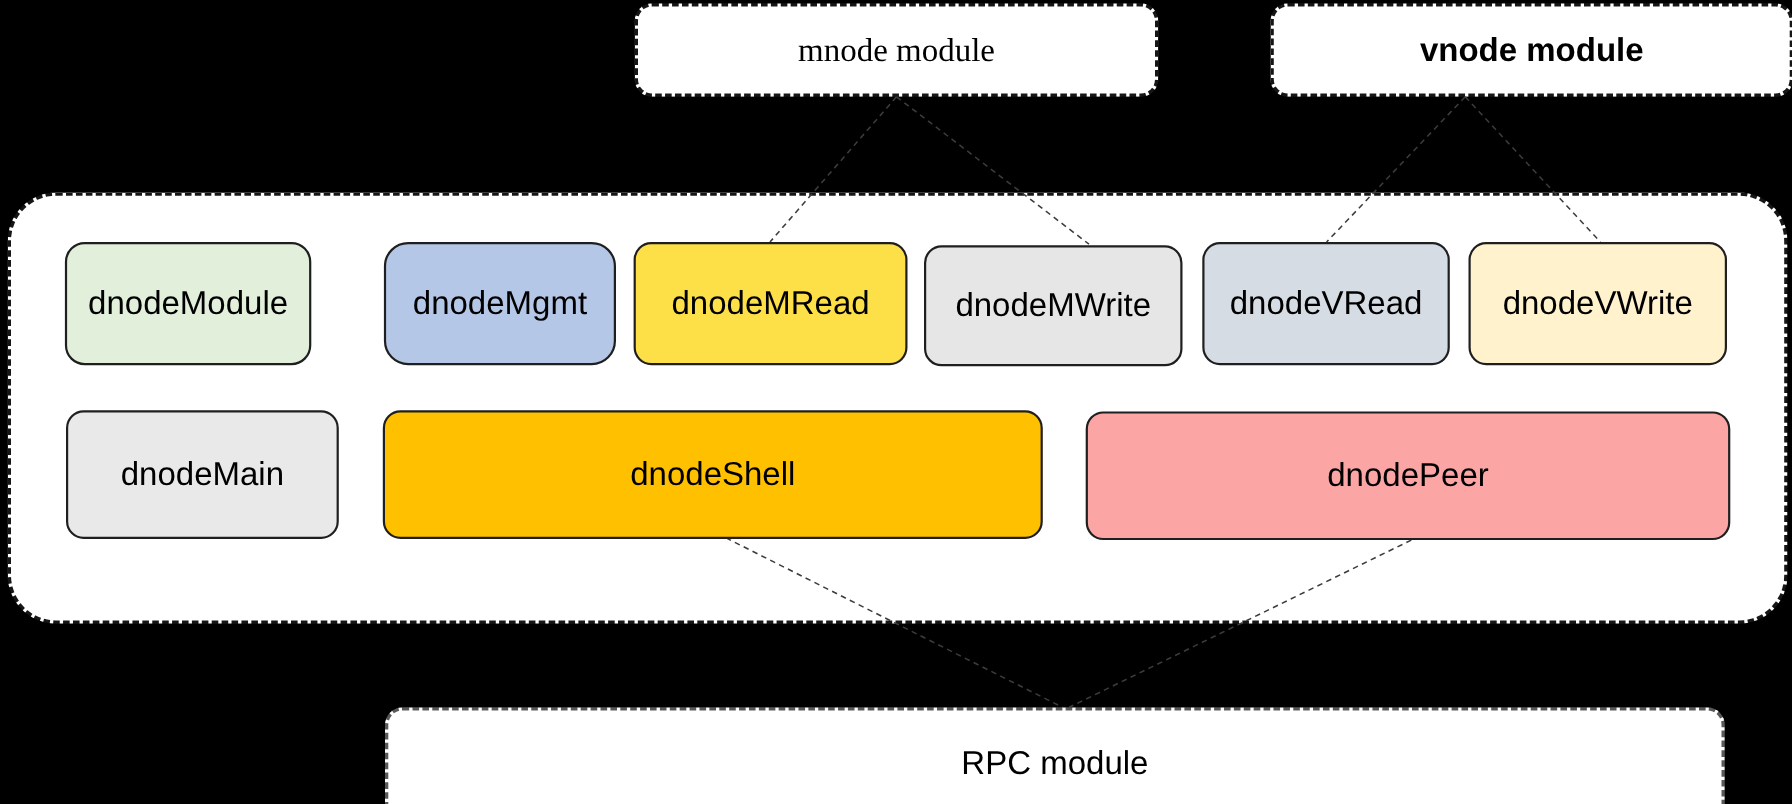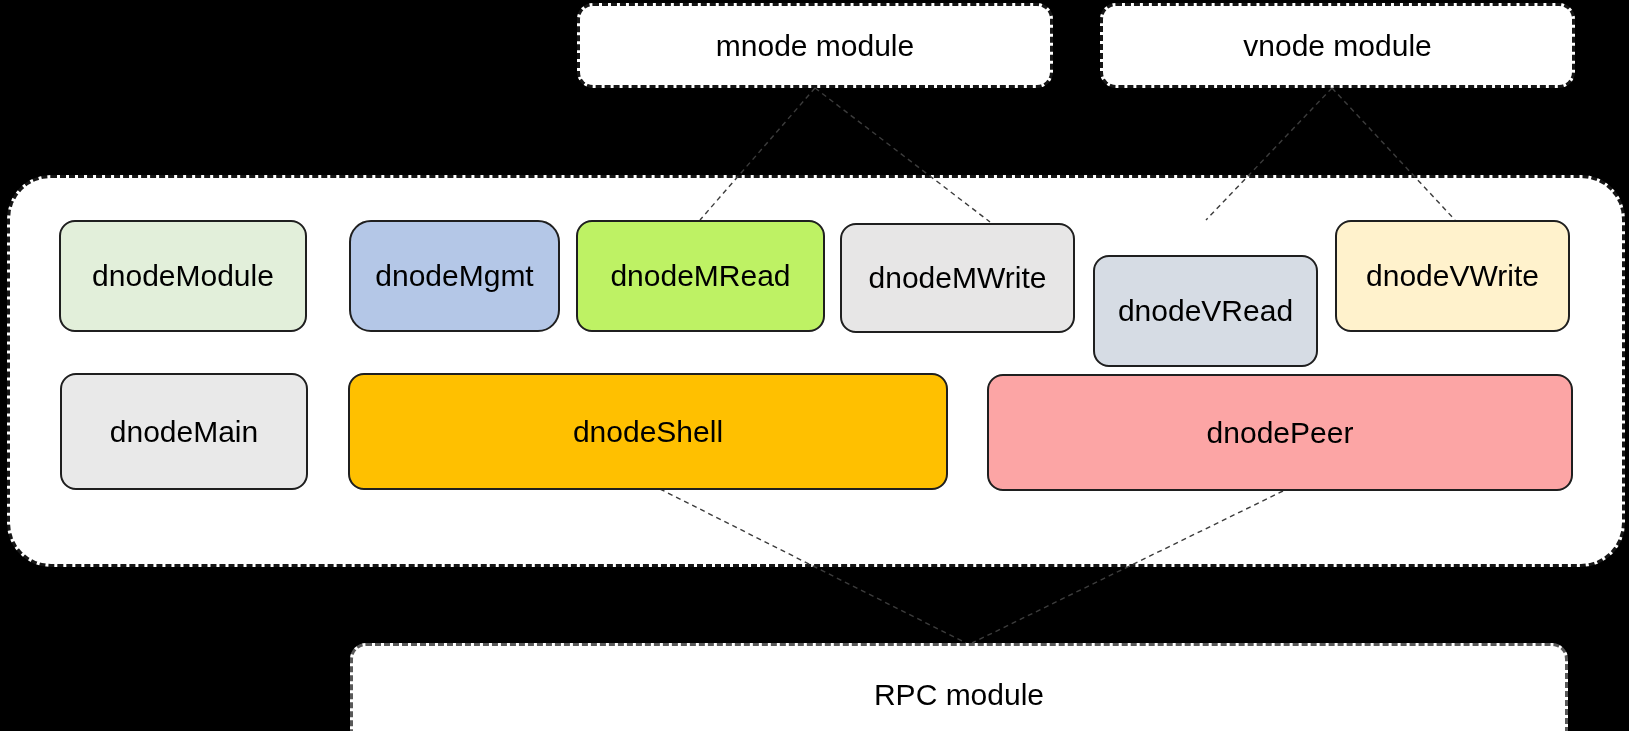--- a/index.html
+++ b/index.html
@@ -18,22 +18,22 @@
     background: #fff;
     border: 3px dashed #161616;
     border-radius: 16px;
     box-sizing: border-box;
     display: flex;
     align-items: center;
     justify-content: center;
     z-index: 1;
   }
   .module-shell span { font-size: 30px; }
-  .mnode { left: 577px; top: 3px;  width: 476px;  height: 85px; }
-  .vnode { left: 1100px; top: 3px; width: 475px;  height: 85px; }
+  .mnode { left: 577px; top: 3px;  width: 476px;  height: 85px; font-family: Liberation Serif, serif; }
+  .vnode { left: 1155px; top: 3px; width: 475px;  height: 85px; font-weight: bold; }
   .rpc   { left: 350px; top: 643px; width: 1218px; height: 104px;
            border-color: #595959; z-index: 3; }
   .dnode-container {
     position: absolute;
     left: 7px; top: 175px; width: 1618px; height: 392px;
     background: #fff;
     border: 3px dashed #161616;
     border-radius: 44px;
     box-sizing: border-box;
     z-index: 1;
@@ -62,25 +62,25 @@
     position: absolute;
     border: 2.5px solid #1f1f1f;
     border-radius: 16px;
     box-sizing: border-box;
     display: flex;
     align-items: center;
     justify-content: center;
     font-size: 30px;
     z-index: 3;
   }
-  .b-dnodeModule { left: 59px;   top: 220px; width: 248px; height: 112px; }
+  .b-dnodeModule { left: 59px;   top: 220px; width: 224px; height: 112px; border-radius: 18px; }
   .b-dnodeMgmt   { left: 349px;  top: 220px; width: 211px; height: 112px; }
   .b-dnodeMRead  { left: 576px;  top: 220px; width: 249px; height: 112px; }
   .b-dnodeMWrite { left: 840px;  top: 223px; width: 235px; height: 110px; }
-  .b-dnodeVRead  { left: 1093px; top: 220px; width: 225px; height: 112px; margin-top: 35px; }
+  .b-dnodeVRead  { left: 1093px; top: 220px; width: 225px; height: 112px; }
   .b-dnodeVWrite { left: 1335px; top: 220px; width: 235px; height: 112px; }
   .b-dnodeMain   { left: 60px;   top: 373px; width: 248px; height: 117px; }
   .b-dnodeShell  { left: 348px;  top: 373px; width: 600px; height: 117px; }
   .b-dnodePeer   { left: 987px;  top: 374px; width: 586px; height: 117px; }
 </style>
 </head>
 <body>
 
 <div class="canvas">
 
@@ -101,21 +101,21 @@
     <line x1="660" y1="489" x2="966" y2="643"></line>
     <line x1="1283" y1="491" x2="972" y2="643"></line>
   </svg>
 
   <div class="box b-dnodeModule" style="background-color: rgb(226, 239, 218);">
     <span>dnodeModule</span>
   </div>
   <div class="box b-dnodeMgmt" style="background-color: rgb(180, 199, 231); border-radius: 22px;">
     <span>dnodeMgmt</span>
   </div>
-  <div class="box b-dnodeMRead" style="background-color: #bef264;">
+  <div class="box b-dnodeMRead" style="background-color: #fde047;">
     <span>dnodeMRead</span>
   </div>
   <div class="box b-dnodeMWrite" style="background-color: rgb(231, 230, 230);">
     <span>dnodeMWrite</span>
   </div>
   <div class="box b-dnodeVRead" style="background-color: rgb(214, 220, 228);">
     <span>dnodeVRead</span>
   </div>
   <div class="box b-dnodeVWrite" style="background-color: rgb(255, 242, 204);">
     <span>dnodeVWrite</span>

